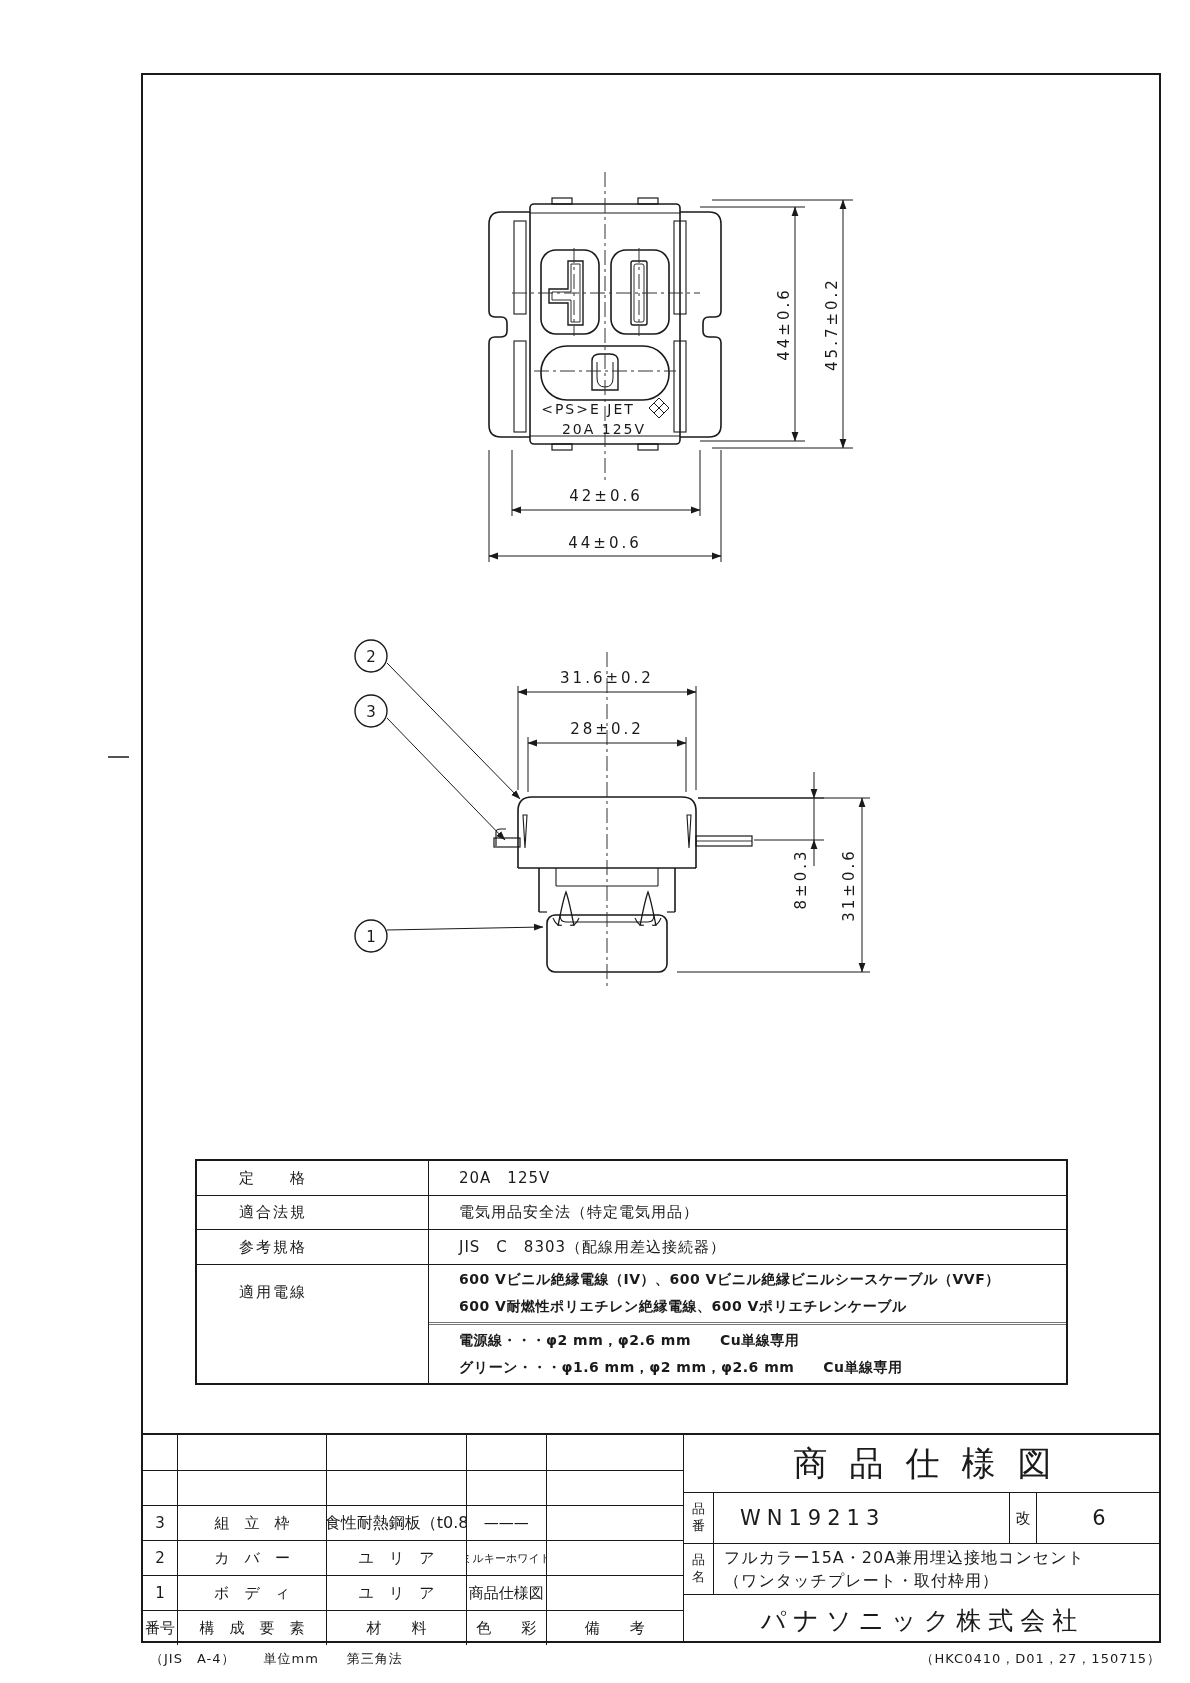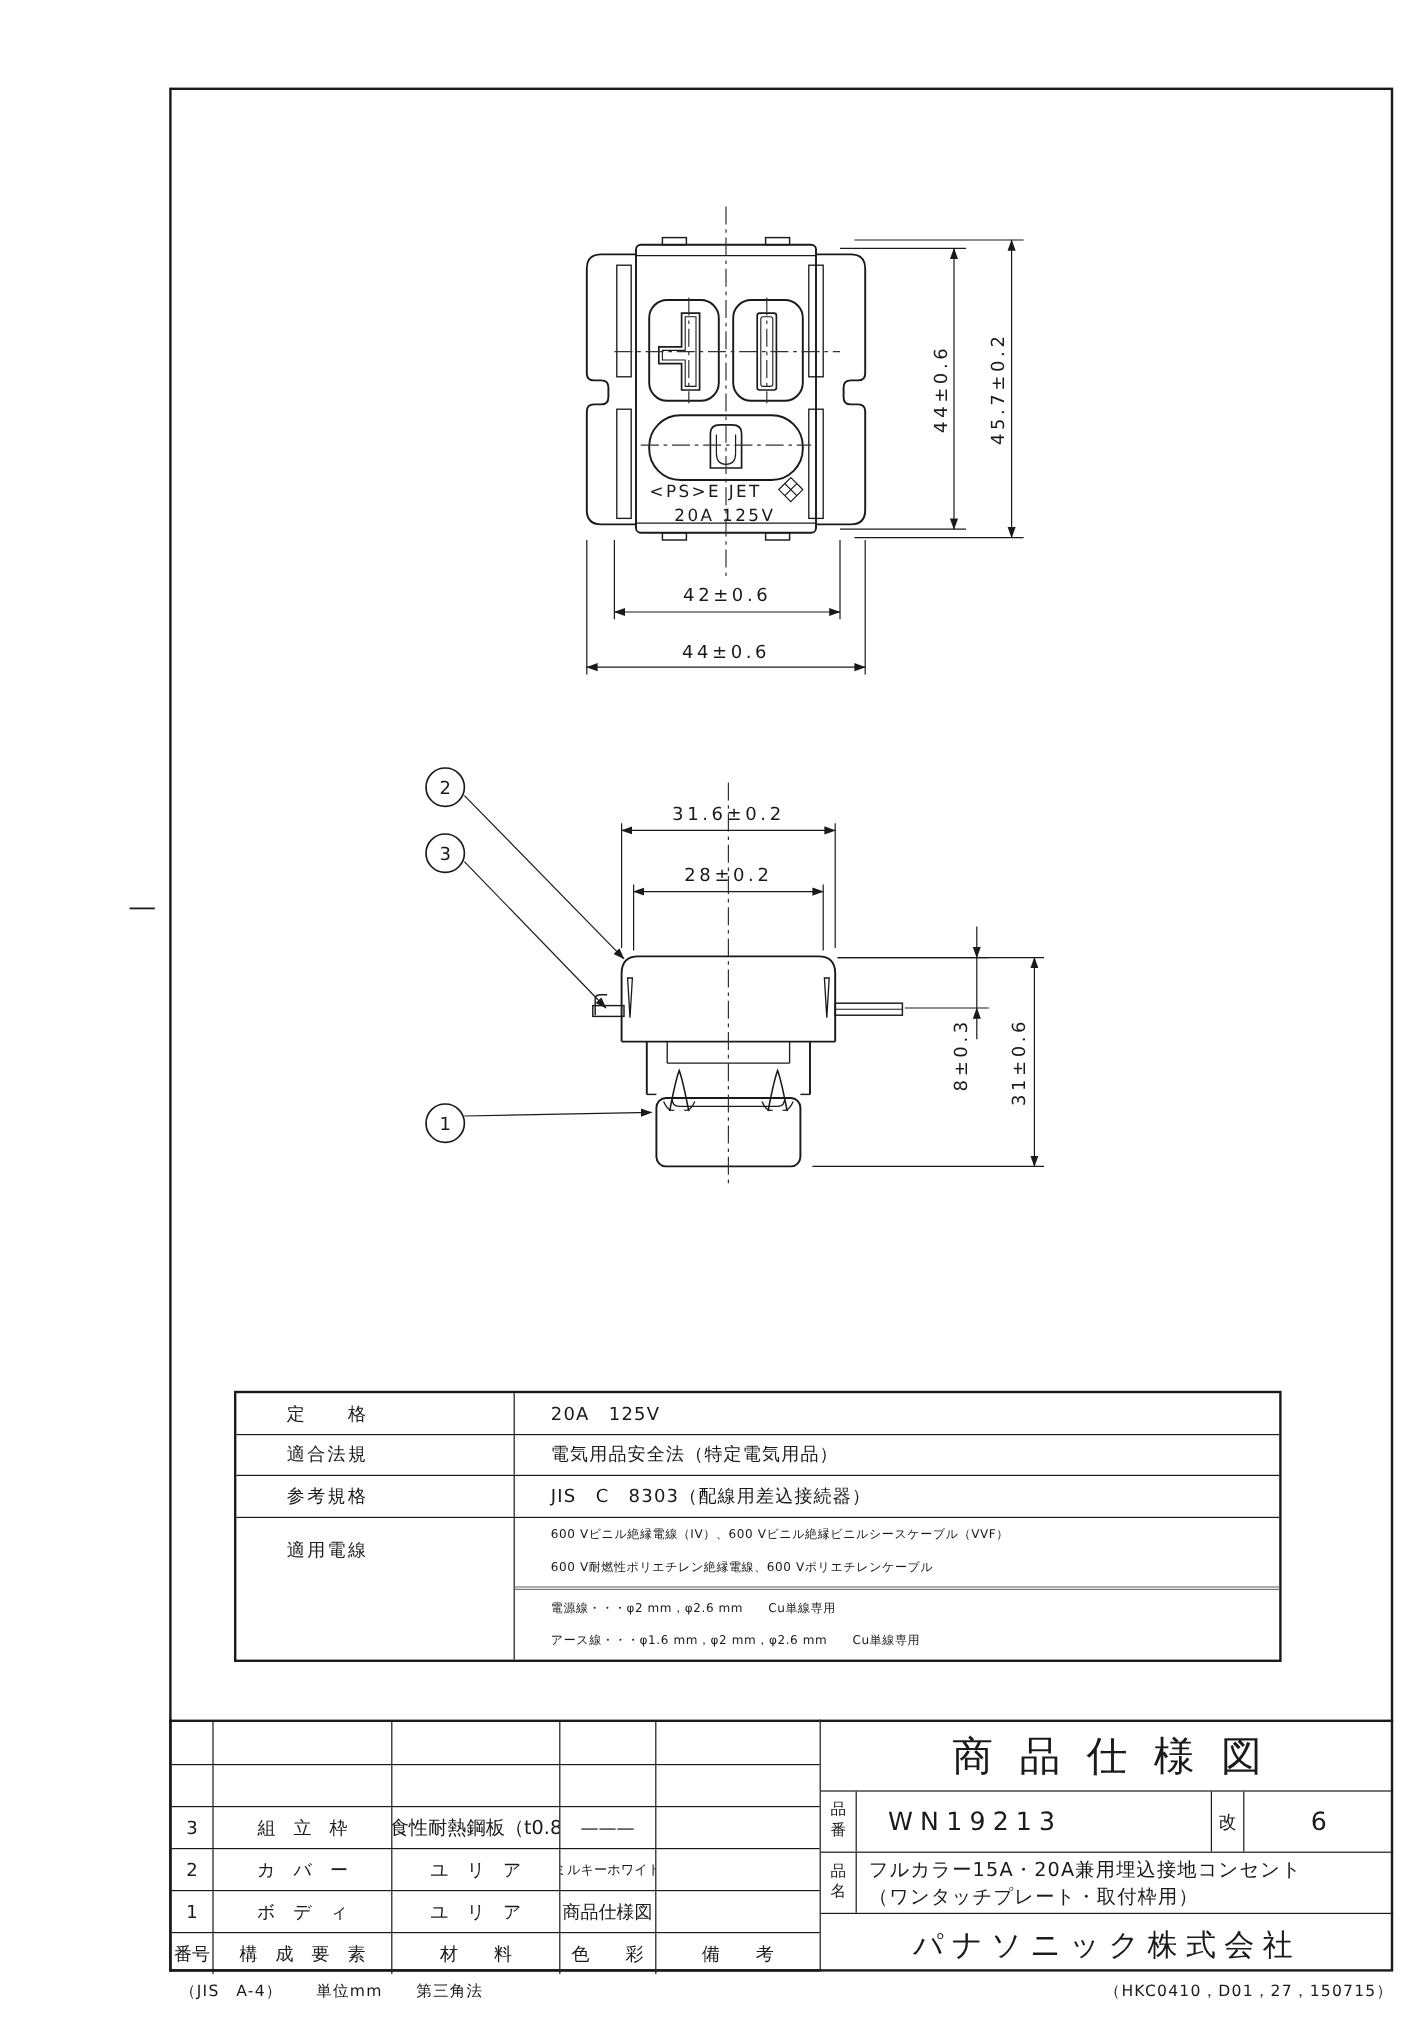--- a/index.html
+++ b/index.html
@@ -10,21 +10,21 @@
   svg text{fill:#1a1a1a;stroke:none;font-family:"DejaVu Sans","Liberation Sans",sans-serif;}
 
   
   #spec-table{left:195px;top:1159px;width:873px;height:226px;border:2px solid #1a1a1a;box-sizing:border-box;font-size:15px;}
   .spec-row{display:flex;box-sizing:border-box;border-top:1.5px solid #1a1a1a;}
   .spec-row:first-child{border-top:none;text-align:right;}
   .spec-label{width:232px;box-sizing:border-box;border-right:1.5px solid #1a1a1a;display:flex;align-items:center;padding-left:42px;letter-spacing:2px;}
   .spec-value{flex:1;display:flex;align-items:center;padding-left:30px;letter-spacing:1px;}
   .spec-multiline{flex:1;display:flex;flex-direction:column;}
   .spec-sub{box-sizing:border-box;display:flex;flex-direction:column;justify-content:center;padding-left:30px;}
-  .spec-sub div{line-height:27px;letter-spacing:0.5px;font-size:10px;}
+  .spec-sub div{line-height:27px;letter-spacing:0.5px;font-size:14px;font-weight:bold;}
   .spec-sub.wires{border-top:3px double #777;}
 
   
   #parts-table{left:141px;top:1433px;width:542px;height:210px;border-left:2px solid #1a1a1a;border-top:2px solid #1a1a1a;border-bottom:2px solid #1a1a1a;box-sizing:border-box;font-size:15px;}
   .pt-row{display:flex;height:35px;box-sizing:border-box;border-top:1.5px solid #1a1a1a;}
   .pt-row:first-child{border-top:none;}
   .pt-cell{box-sizing:border-box;border-right:1.5px solid #1a1a1a;display:flex;align-items:center;justify-content:center;overflow:hidden;white-space:nowrap;}
   .pt-no{width:35px;}
   .pt-comp{width:150px;}
   .pt-mat{width:140px;}
@@ -222,21 +222,21 @@
   </div>
   <div class="spec-row" style="height:119px;">
     <div class="spec-label" style="align-items:flex-start;padding-top:18px;">適用電線</div>
     <div class="spec-multiline">
       <div class="spec-sub cables" style="height:57px;">
         <div>600 Vビニル絶縁電線（IV）、600 Vビニル絶縁ビニルシースケーブル（VVF）</div>
         <div>600 V耐燃性ポリエチレン絶縁電線、600 Vポリエチレンケーブル</div>
       </div>
       <div class="spec-sub wires" style="height:62px;">
         <div>電源線・・・φ2 mm，φ2.6 mm　　Cu単線専用</div>
-        <div>アース線・・・φ1.6 mm，φ2 mm，φ2.6 mm　　Cu単線専用</div>
+        <div>グリーン・・・φ1.6 mm，φ2 mm，φ2.6 mm　　Cu単線専用</div>
       </div>
     </div>
   </div>
 </div>
 
 <div class="abs" id="parts-table">
   <div class="pt-row">
     <div class="pt-cell pt-no"></div>
       <div class="pt-cell pt-comp"></div>
       <div class="pt-cell pt-mat"></div>

